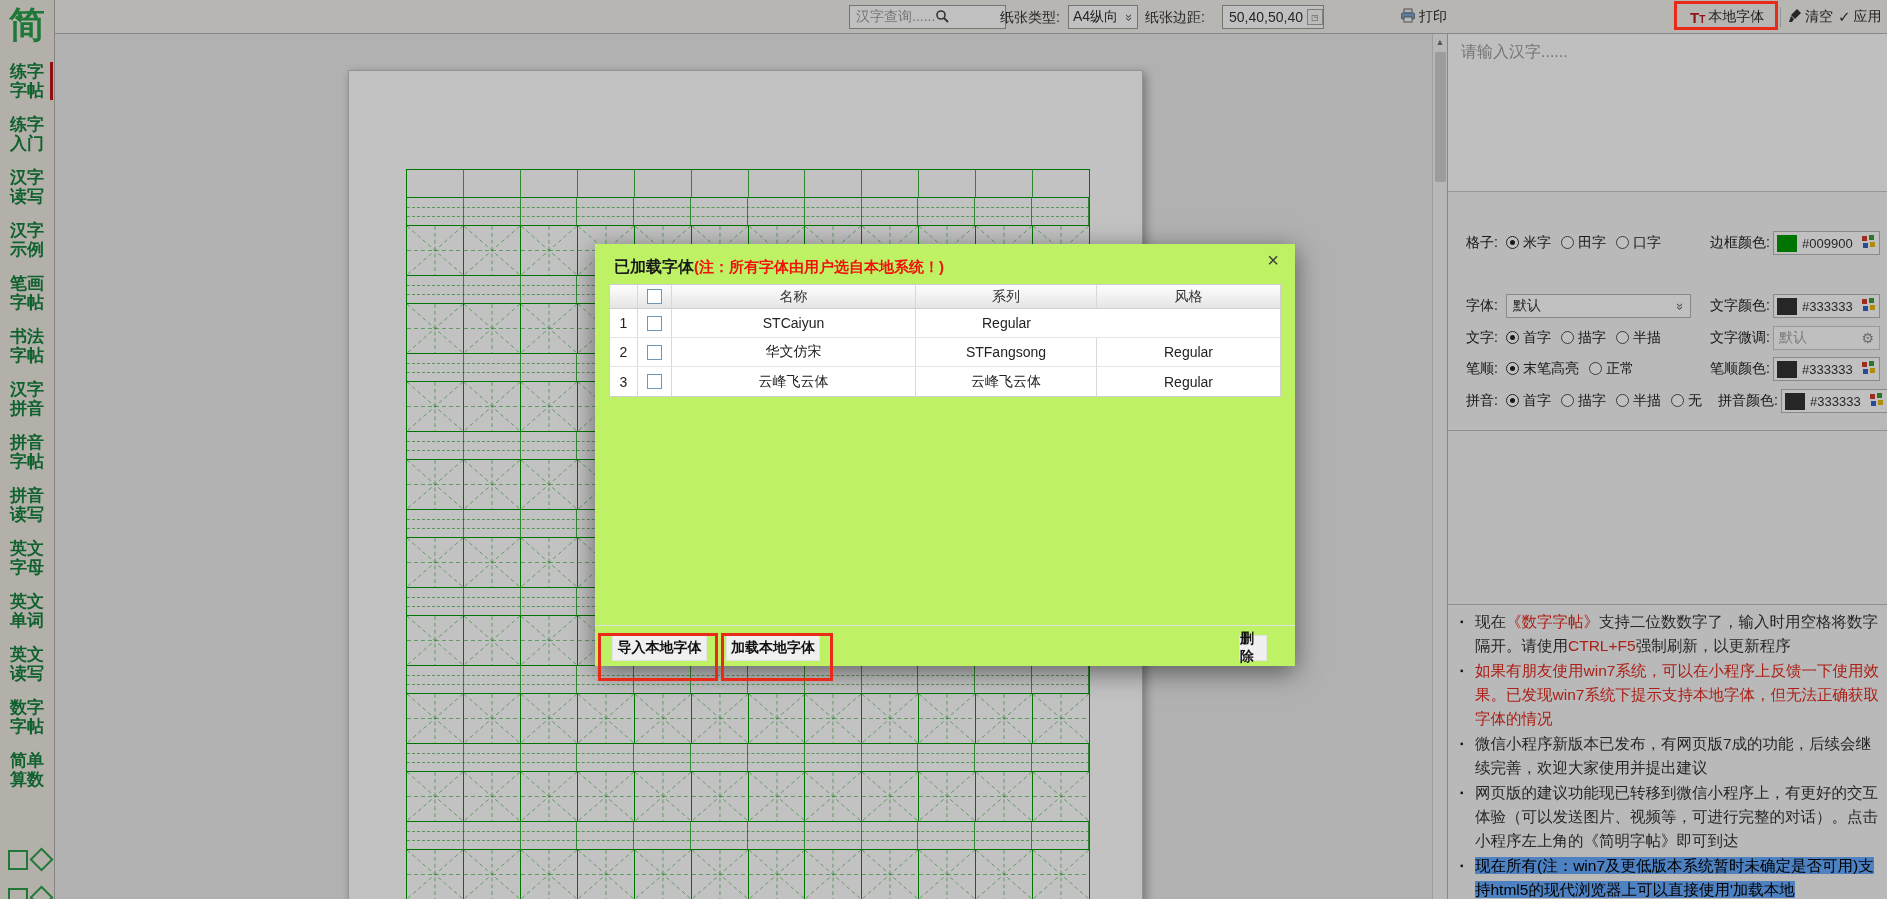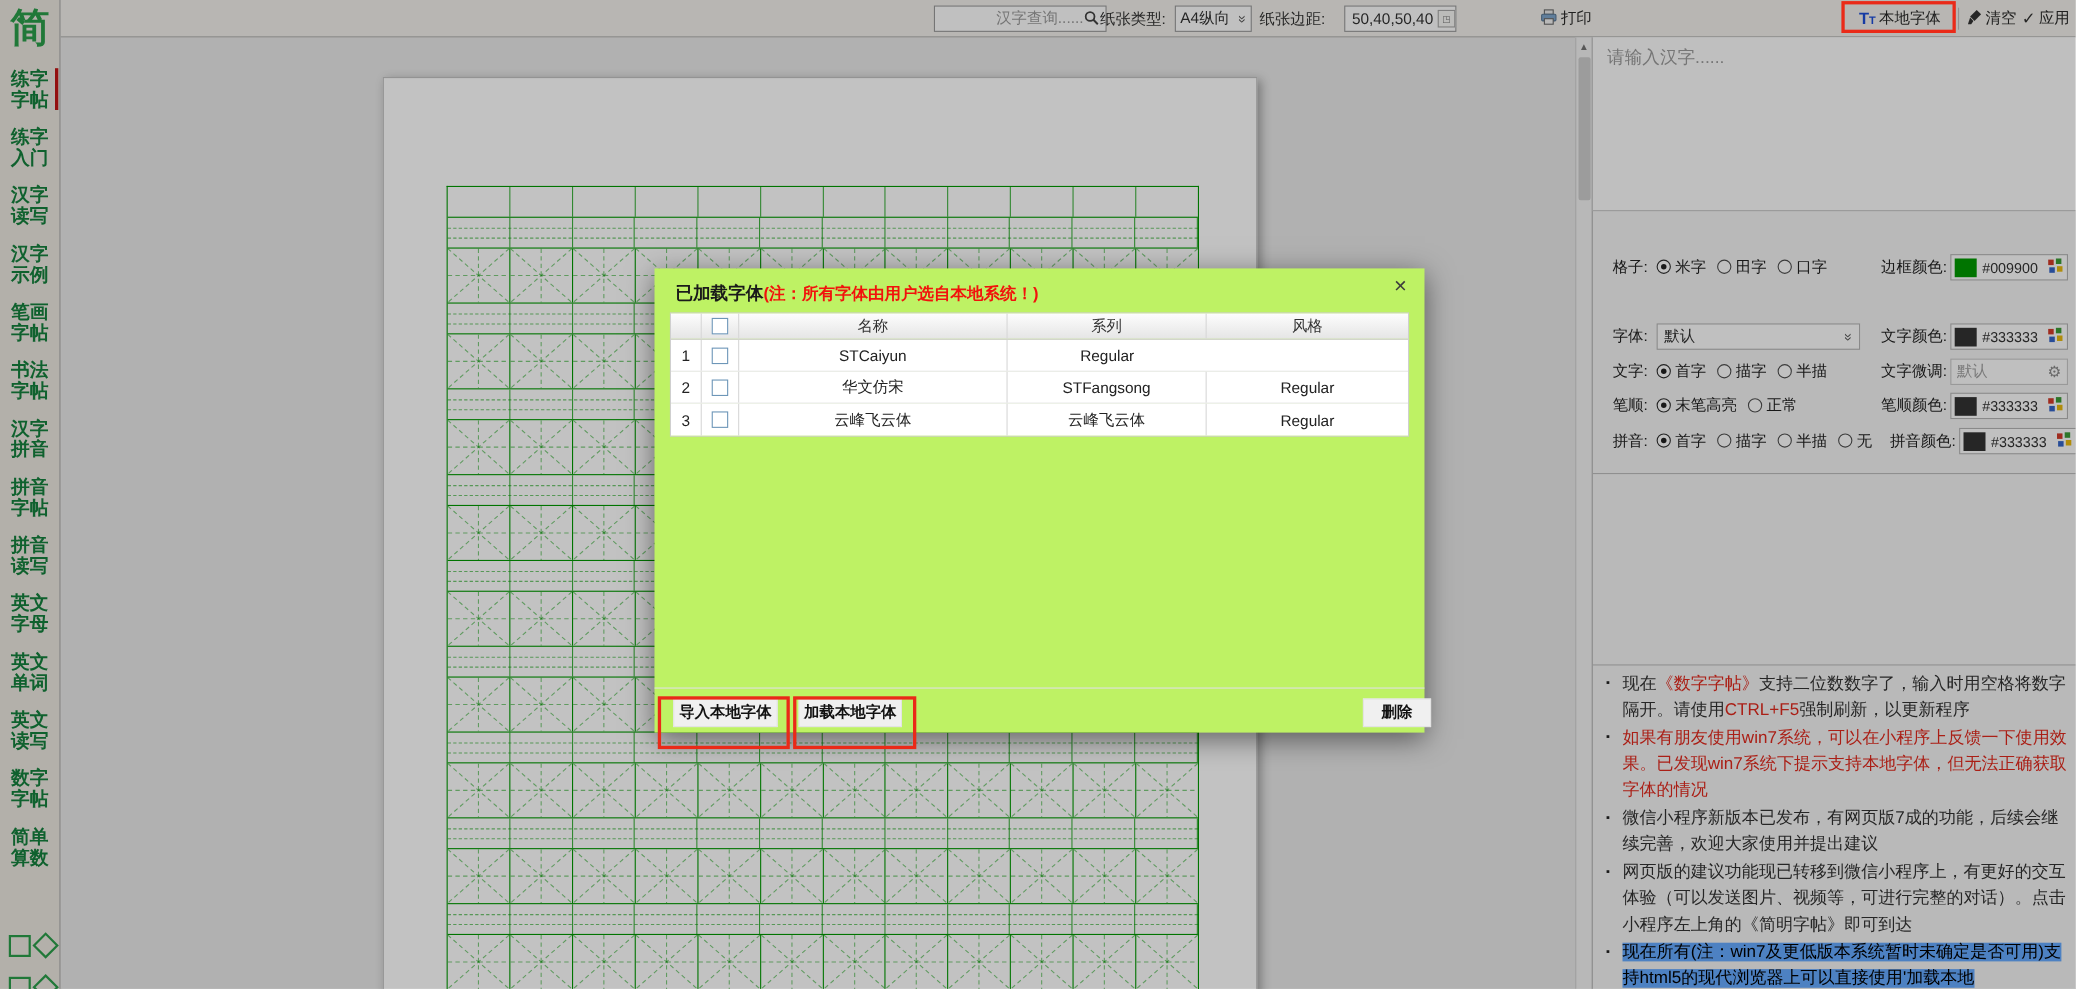--- a/index.html
+++ b/index.html
@@ -14,27 +14,27 @@
 .side-item.active::after{content:"";position:absolute;right:1px;top:0;width:3px;height:38px;background:#c11414}
 #side-shapes{position:absolute;left:0;top:846px;width:55px}
 .shp-sq{position:absolute;width:20px;height:20px;border:2px solid #2b9e4a;background:transparent}
 .shp-dia{position:absolute;width:17px;height:17px;border:2px solid #2b9e4a;transform:rotate(45deg)}
 
 
 #toolbar{position:absolute;left:55px;top:0;width:1832px;height:34px;background:#f2f0eb;border-bottom:1px solid #b3b3b3;z-index:1}
 .tb-label{position:absolute;top:9px;font-size:14px;color:#333;white-space:nowrap}
 .tb-box{position:absolute;top:5px;height:24px;background:#fdfdfd;border:1px solid #9a9a9a;display:flex;align-items:center;font-size:14px;color:#333;padding:0 6px;white-space:nowrap}
 .tb-btn{position:absolute;top:6px;height:22px;display:flex;align-items:center;font-size:14px;color:#2b2b2b;gap:3px;cursor:pointer;white-space:nowrap}
-#search-box{left:794px;width:157px;color:#9b9b9b;justify-content:flex-end}
+#search-box{left:794px;width:157px;color:#9b9b9b;justify-content:flex-start}
 #select-papertype{left:1013px;width:70px;justify-content:space-between;padding:0 4px}
 #input-margin{left:1167px;width:102px}
 #margin-icon{position:absolute;left:1252px;top:9px;width:16px;height:16px;border:1px solid #a8a8a8;background:#f7f7f5;display:flex;align-items:center;justify-content:center;font-size:8px;color:#777}
 .chev{display:inline-block;transform:rotate(90deg);font-size:13px;color:#555;line-height:1}
 #tb-div{position:absolute;left:1725px;top:7px;height:20px;border-left:1px solid #c2c2c2}
-.tticon{font-weight:bold;color:#1d4ed8;font-size:15px;line-height:1}
+.tticon{font-weight:bold;color:#b91c1c;font-size:15px;line-height:1}
 .tticon small{font-size:10px;font-weight:bold}
 
 
 #main{position:absolute;left:56px;top:34px;width:1376px;height:865px;background:#e9e9e9;overflow:hidden}
 #paper{position:absolute;left:292px;top:36px;width:795px;height:1123px;background:#ffffff;border:1px solid #c2c2c2;box-shadow:3px 3px 9px rgba(0,0,0,.33)}
 #grid{position:absolute;left:57px;top:98px;width:684px;border:1px solid #009900;border-bottom:none}
 .band{position:relative;height:28px;border-bottom:1px solid #009900;display:flex}
 .band .bcell{flex:1;border-right:1px solid rgba(0,153,0,.75)}
 .band .bcell:last-child{border-right:none}
 .band .dash{position:absolute;left:0;right:0;border-top:1px dashed rgba(0,153,0,.55)}
@@ -93,21 +93,21 @@
 .trow.thead{height:24px;background:linear-gradient(#fdfdfd,#e5e5e5);border-bottom:1px solid #cfcfcf;color:#333}
 .trow.tbody{height:29px;border-bottom:1px solid #e4e4e4;background:#fff}
 .trow.tbody:last-child{border-bottom:none}
 .tcell{display:flex;align-items:center;justify-content:center;border-right:1px solid #d8d8d8;height:100%;overflow:hidden}
 .tcell:last-child{border-right:none}
 .cb{width:15px;height:15px;border:1px solid #6d96b8;background:#fff;flex:none}
 #m-sep{position:absolute;left:0;top:381px;width:700px;border-top:1px solid #e0e0e0}
 .mbtn{position:absolute;top:391px;height:26px;background:#f0f0f0;border:1px solid #e3e3e3;font-weight:bold;font-size:14px;color:#111;display:flex;align-items:center;justify-content:center;cursor:pointer}
 #btn-import{left:17px;width:95px}
 #btn-load{left:131px;width:94px}
-#btn-delete{left:644px;width:62px}
+#btn-delete{left:644px;width:28px}
 
 
 .redbox{position:absolute;border:3px solid #ea2a18;z-index:60;pointer-events:none}
 #rb-top{left:1674px;top:1px;width:104px;height:29px}
 #rb-import{left:598px;top:633px;width:120px;height:48px}
 #rb-load{left:721px;top:633px;width:112px;height:48px}
 </style>
 </head>
 <body>
 

